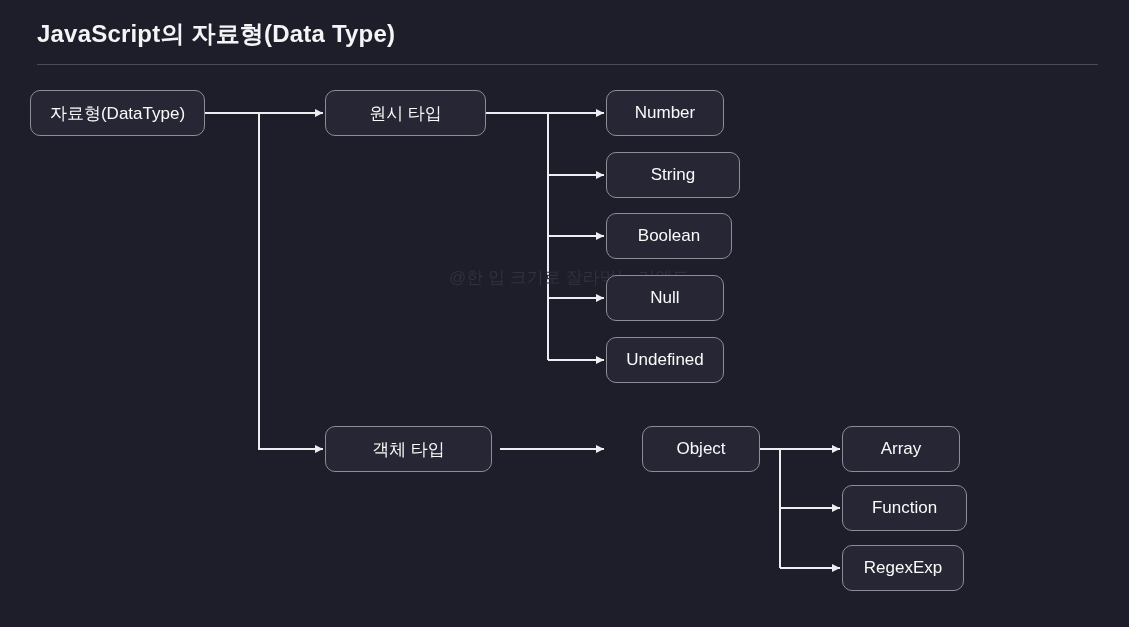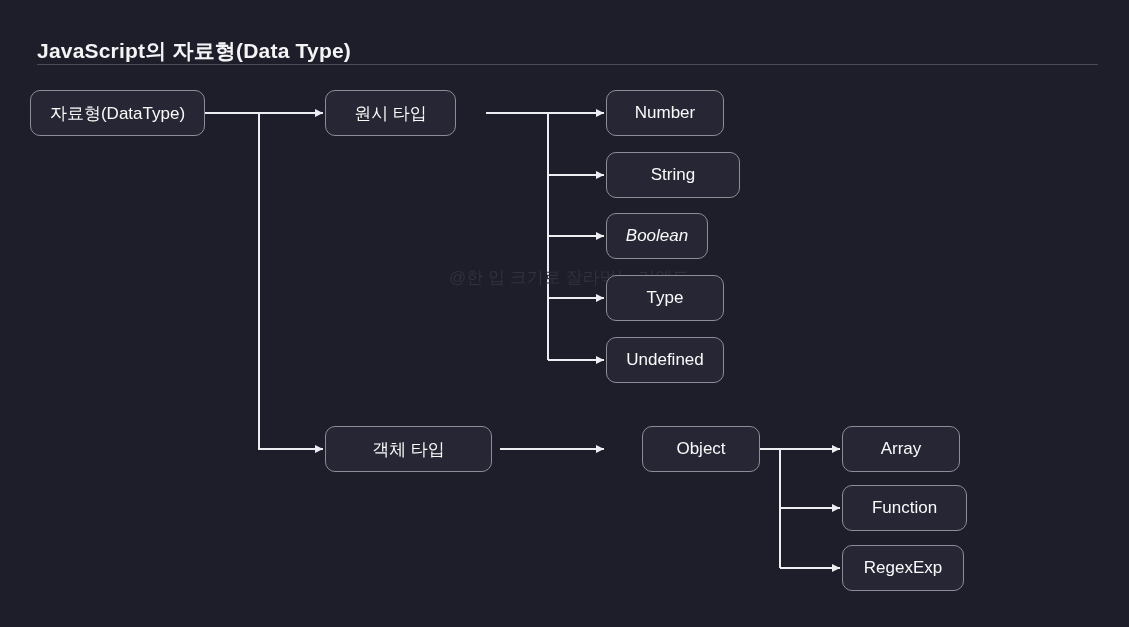--- a/index.html
+++ b/index.html
@@ -14,22 +14,22 @@
   }
   *{margin:0;padding:0;box-sizing:border-box;}
   html,body{width:1129px;height:627px;}
   body{
     background:var(--background);
     font-family:"Liberation Sans","DejaVu Sans",sans-serif;
     position:relative;
     overflow:hidden;
   }
   .page-title{
-    position:absolute;left:37px;top:37px;
-    font-size:21px;font-weight:600;letter-spacing:.2px;
+    position:absolute;left:37px;top:18px;
+    font-size:24px;font-weight:600;letter-spacing:.2px;
     color:var(--title_text);
   }
   .title-divider{
     position:absolute;left:37px;top:64px;width:1061px;height:1px;
     background:var(--divider);
   }
   svg.connectors{
     position:absolute;left:0;top:0;width:1129px;height:627px;
   }
   svg.connectors path.edge{
@@ -39,24 +39,24 @@
   .node{
     position:absolute;height:46px;
     background:var(--box_fill);
     border:1px solid var(--box_border);
     border-radius:10px;
     display:flex;align-items:center;justify-content:center;
     color:var(--label_text);
     font-size:17px;font-weight:500;
   }
   .n-root{left:30px;top:90px;width:175px;justify-content:center;}
-  .n-primitive{left:325px;top:90px;width:131px;}
+  .n-primitive{left:325px;top:90px;width:161px;}
   .n-number{left:606px;top:90px;width:118px;}
   .n-string{left:606px;top:152px;width:134px;}
-  .n-boolean{left:606px;top:213px;width:102px;font-style:italic;}
+  .n-boolean{left:606px;top:213px;width:126px;}
   .n-null{left:606px;top:275px;width:118px;}
   .n-undefined{left:606px;top:337px;width:118px;}
   .n-object-type{left:325px;top:426px;width:167px;}
   .n-object{left:606px;top:426px;width:118px;margin-left:36px;}
   .n-array{left:842px;top:426px;width:118px;}
   .n-function{left:842px;top:485px;width:125px;}
   .n-regexexp{left:842px;top:545px;width:122px;}
   .watermark{
     position:absolute;left:449px;top:266px;
     font-size:17px;color:var(--watermark_color);
@@ -101,21 +101,21 @@
 <div class="node n-number">
   <span>Number</span>
 </div>
 <div class="node n-string">
   <span>String</span>
 </div>
 <div class="node n-boolean">
   <span>Boolean</span>
 </div>
 <div class="node n-null">
-  <span>Type</span>
+  <span>Null</span>
 </div>
 <div class="node n-undefined">
   <span>Undefined</span>
 </div>
 <div class="node n-object-type">
   <span>객체 타입</span>
 </div>
 <div class="node n-object">
   <span>Object</span>
 </div>

